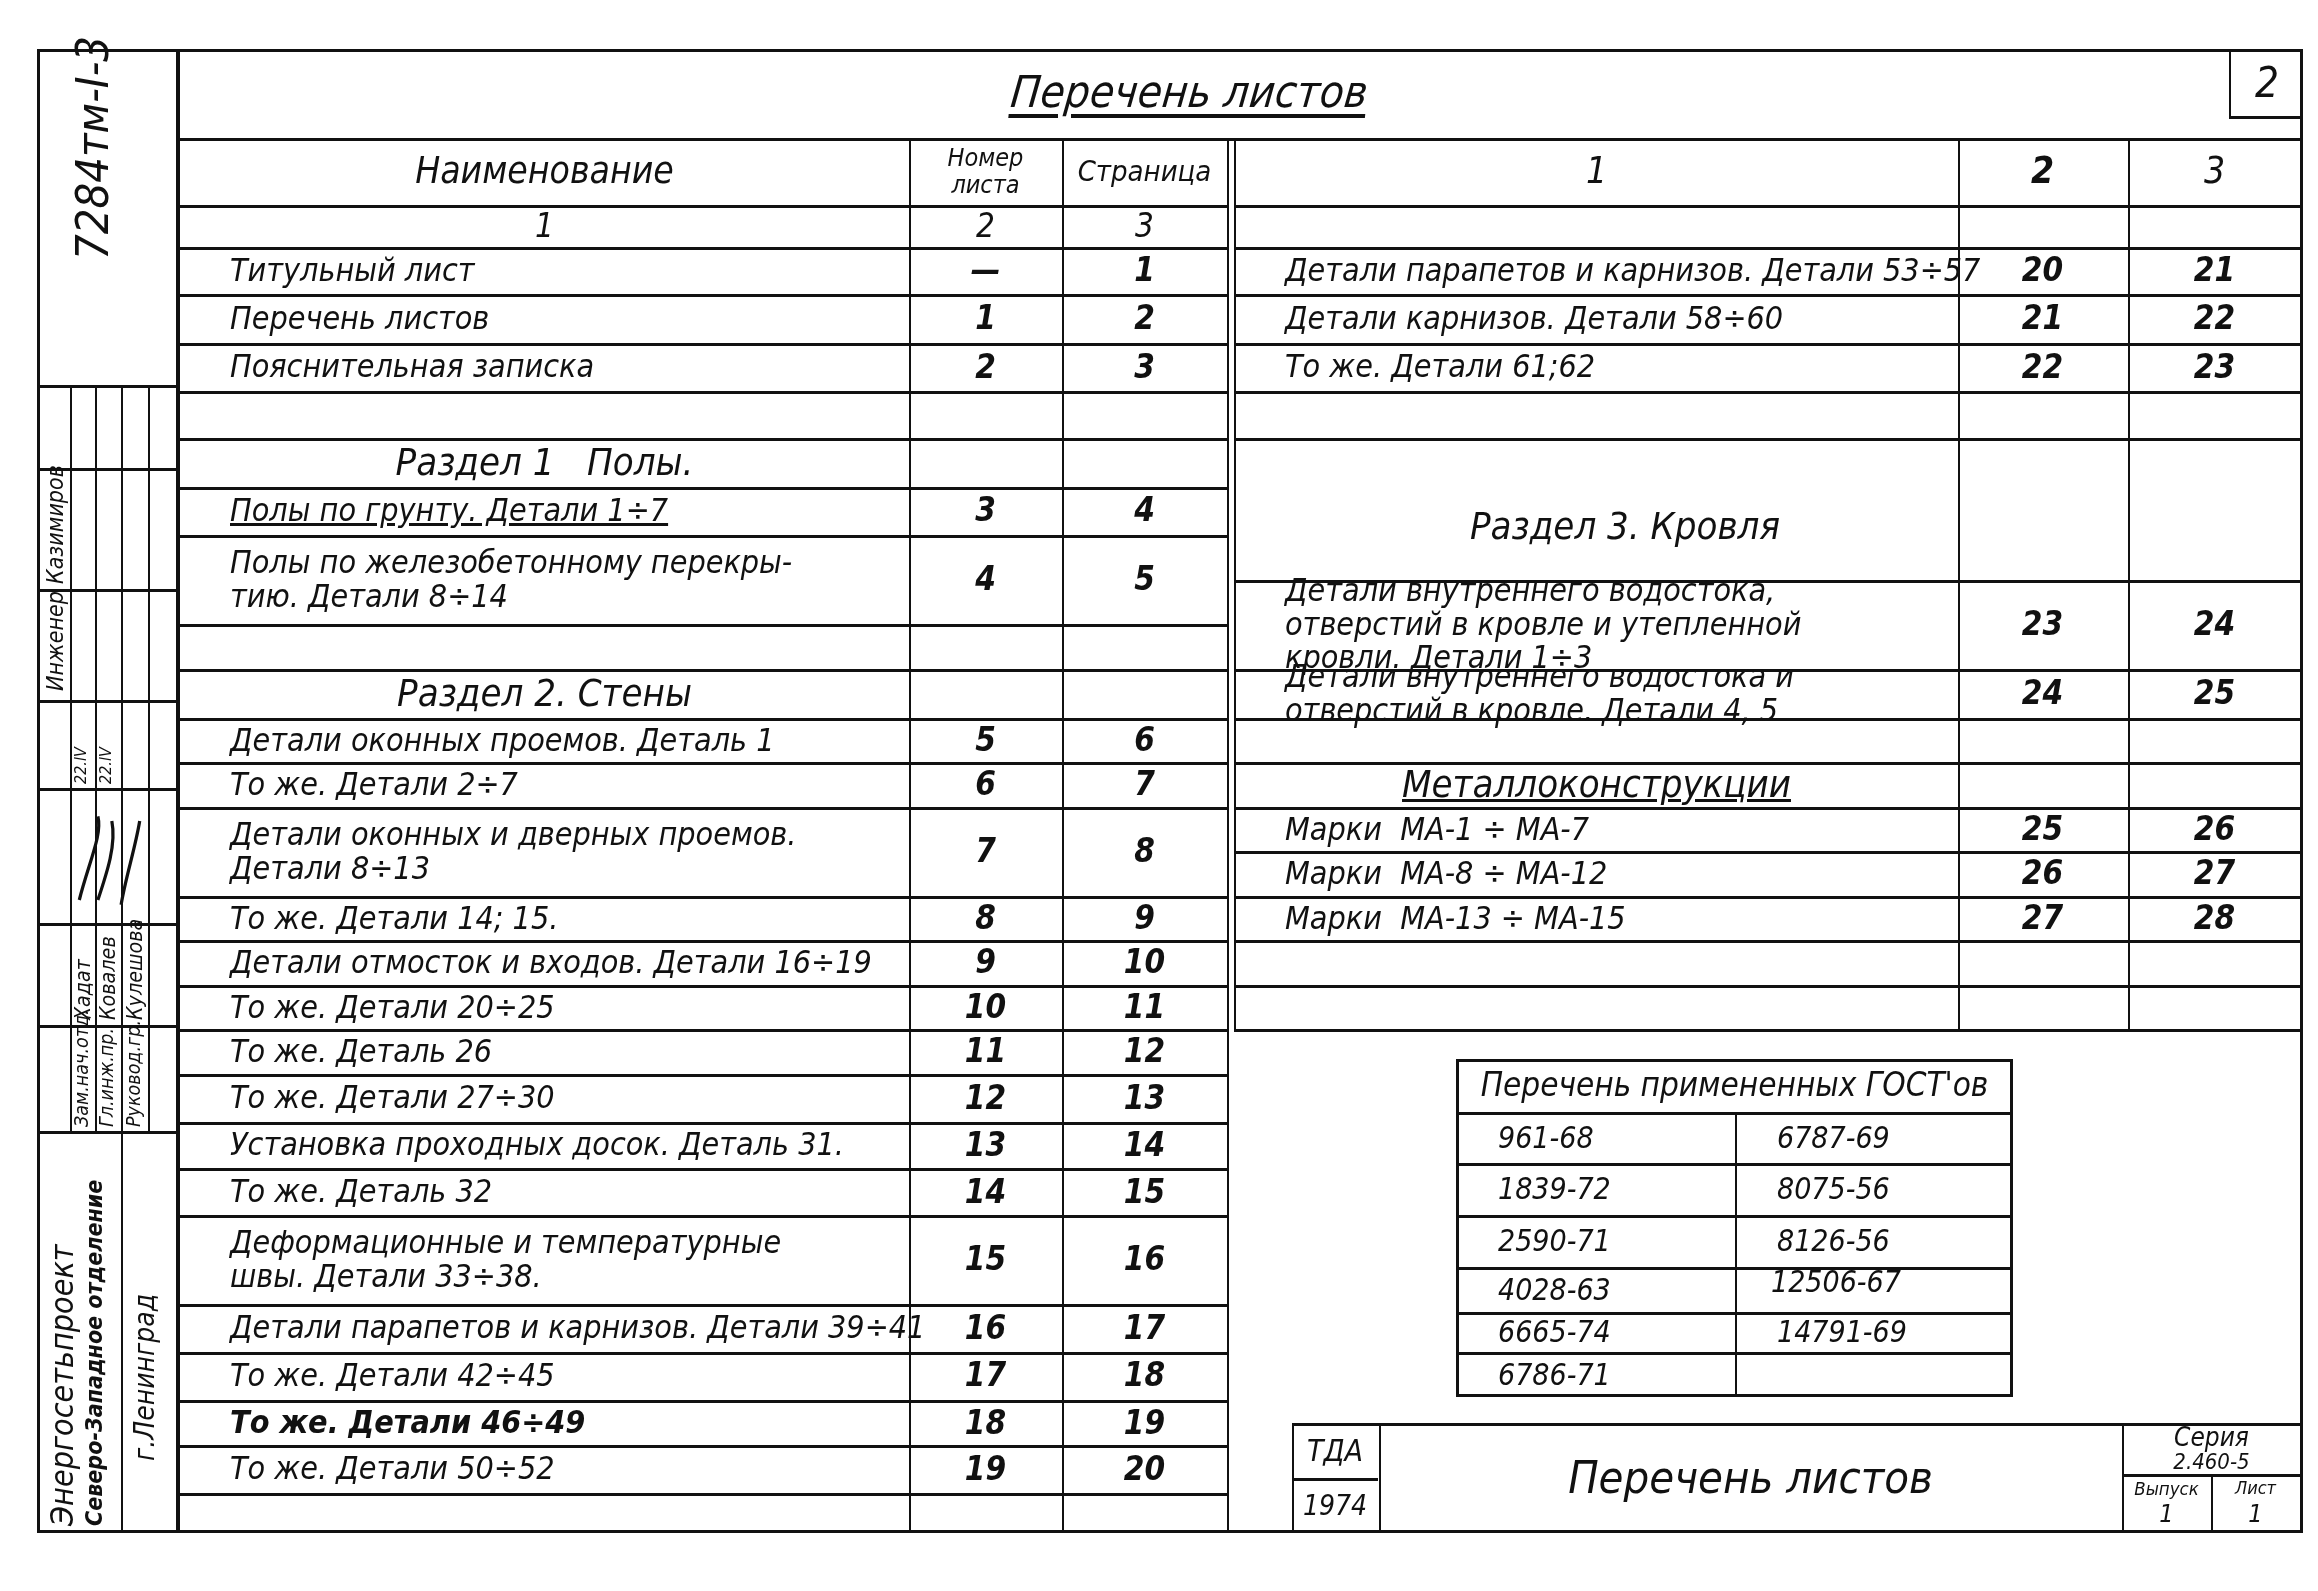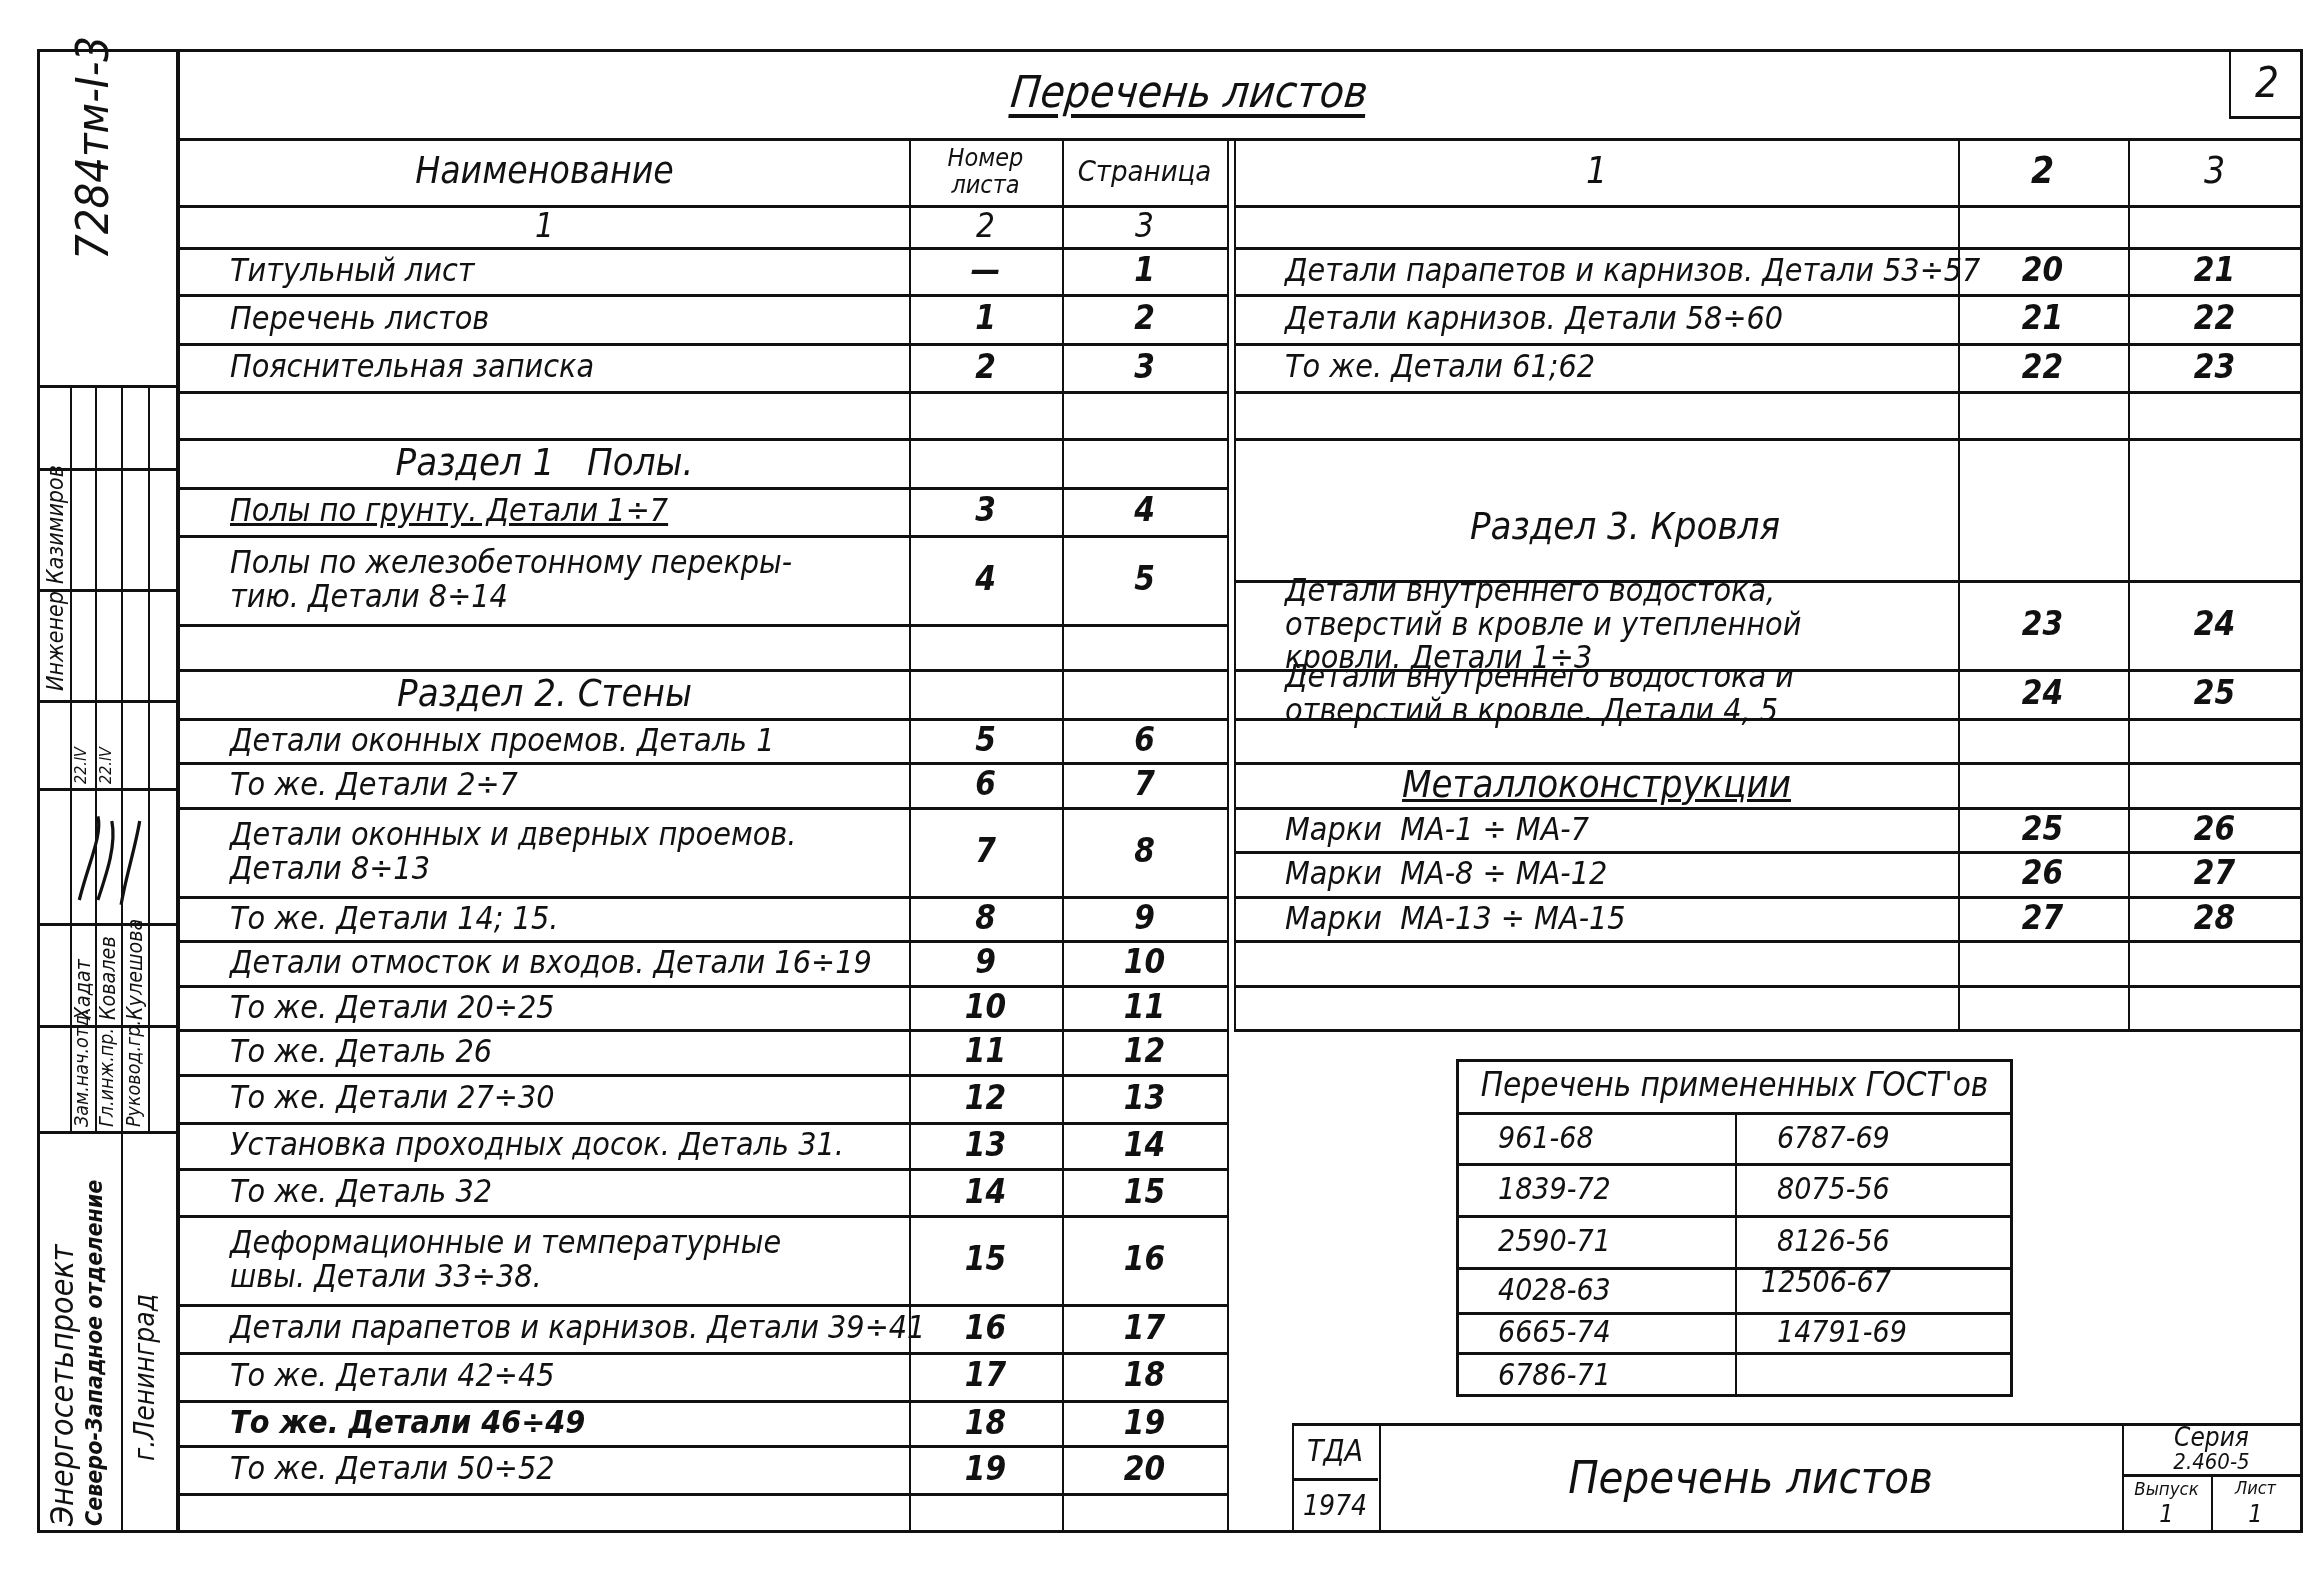--- a/index.html
+++ b/index.html
@@ -345,21 +345,21 @@
     <div class="cell l" style="left: 1456px; top: 1112px; width: 279px; height: 52px; font-size: 30px; padding-left: 42px;">961-68</div>
     <div class="cell l" style="left: 1735px; top: 1112px; width: 278px; height: 52px; font-size: 30px; padding-left: 42px;">6787-69</div>
     <div class="hl" style="left: 1456px; top: 1163px; width: 557px;"></div>
     <div class="cell l" style="left: 1456px; top: 1163px; width: 279px; height: 52px; font-size: 30px; padding-left: 42px;">1839-72</div>
     <div class="cell l" style="left: 1735px; top: 1163px; width: 278px; height: 52px; font-size: 30px; padding-left: 42px;">8075-56</div>
     <div class="hl" style="left: 1456px; top: 1215px; width: 557px;"></div>
     <div class="cell l" style="left: 1456px; top: 1215px; width: 279px; height: 52px; font-size: 30px; padding-left: 42px;">2590-71</div>
     <div class="cell l" style="left: 1735px; top: 1215px; width: 278px; height: 52px; font-size: 30px; padding-left: 42px;">8126-56</div>
     <div class="hl" style="left: 1456px; top: 1267px; width: 557px;"></div>
     <div class="cell l" style="left: 1456px; top: 1267px; width: 279px; height: 45px; font-size: 30px; padding-left: 42px;">4028-63</div>
-    <div class="cell l" style="left: 1735px; top: 1267px; width: 278px; height: 29px; font-size: 30px; padding-left: 26px;">12506-67</div>
+    <div class="cell l" style="left: 1735px; top: 1267px; width: 278px; height: 29px; font-size: 30px; padding-left: 36px;">12506-67</div>
     <div class="hl" style="left: 1456px; top: 1312px; width: 557px;"></div>
     <div class="cell l" style="left: 1456px; top: 1312px; width: 279px; height: 40px; font-size: 30px; padding-left: 42px;">6665-74</div>
     <div class="cell l" style="left: 1735px; top: 1312px; width: 278px; height: 40px; font-size: 30px; padding-left: 42px;">14791-69</div>
     <div class="hl" style="left: 1456px; top: 1352px; width: 557px;"></div>
     <div class="cell l" style="left: 1456px; top: 1352px; width: 279px; height: 45px; font-size: 30px; padding-left: 42px;">6786-71</div>
     <div class="cell l" style="left: 1735px; top: 1352px; width: 278px; height: 45px; font-size: 30px; padding-left: 42px;"></div>
   </div>
 
 <div class="abs" style="left:1292px;top:1423px;width:1010px;height:110px;border-top:3.7px solid #111;border-left:2.8px solid #111;"></div>
 <div class="vl" style="left:1379px;top:1423px;height:110px;"></div>

